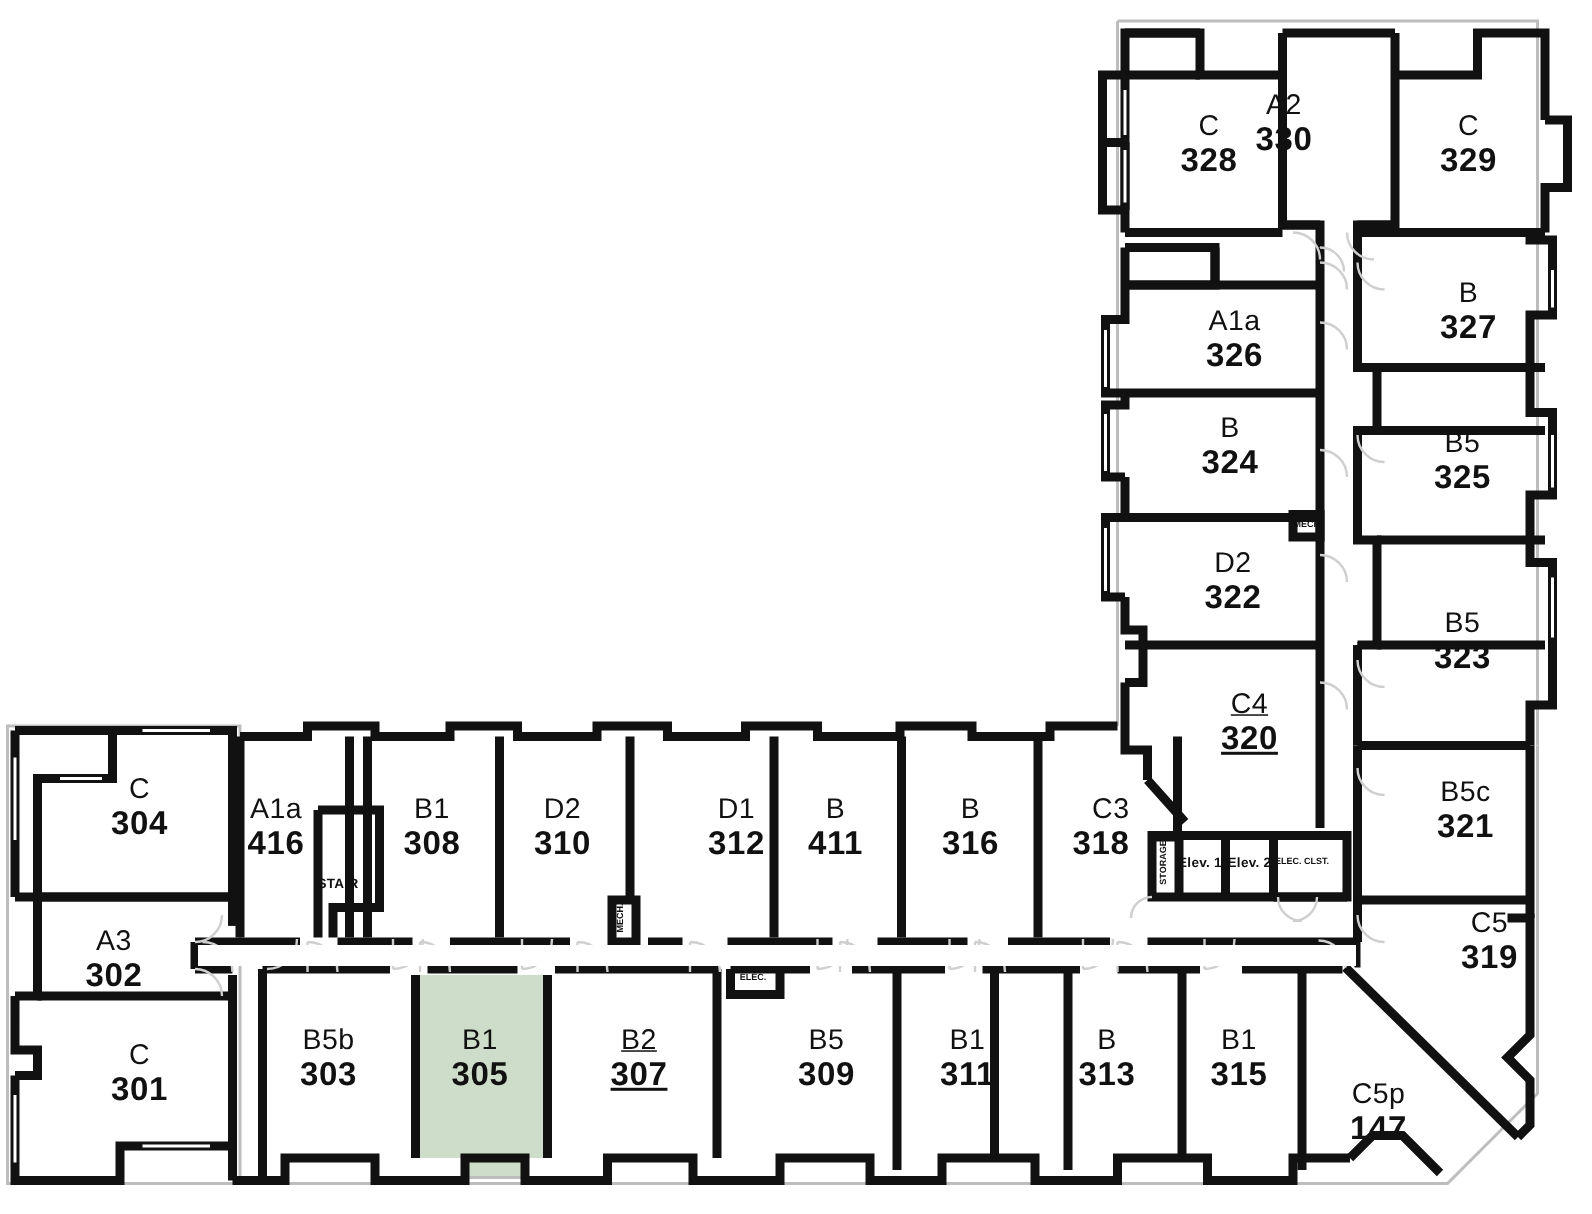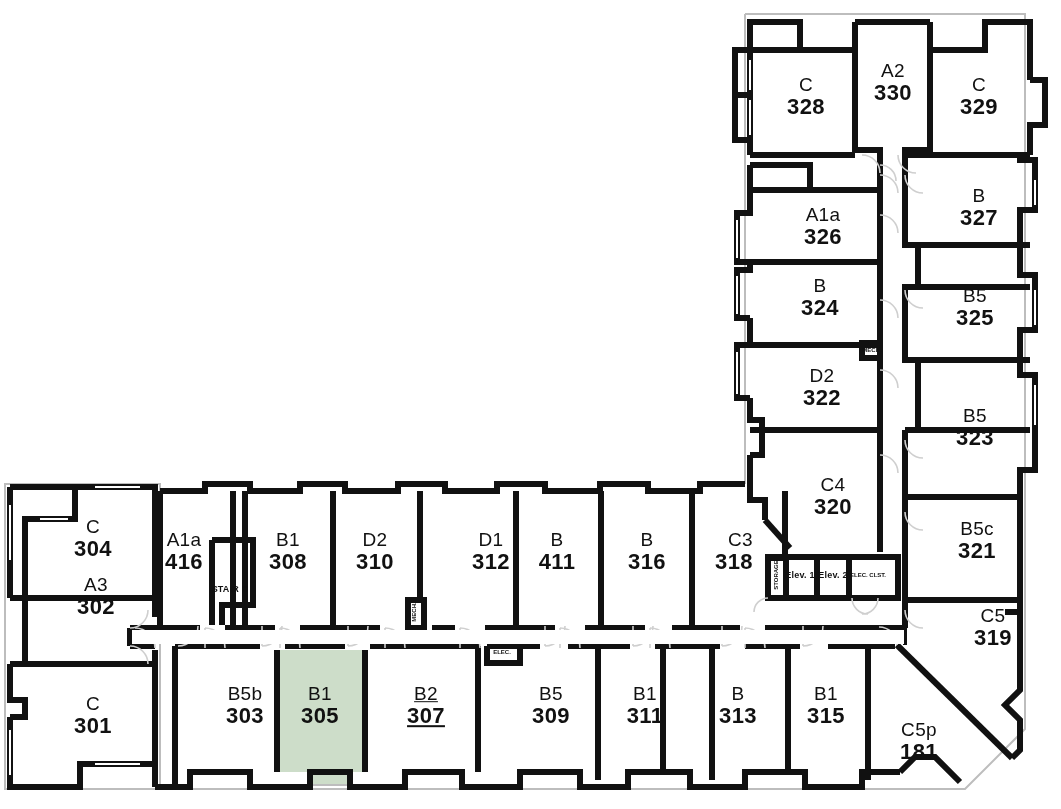--- a/index.html
+++ b/index.html
@@ -324,21 +324,21 @@
       <rect x="132" y="630" width="772" height="14" fill="#ffffff"></rect>
     </g>
 
   </svg>
 
   <div id="unit-label-layer">
       <div class="unit-label" style="left: 93px; top: 539px;">
         <span class="u-type">C</span>
         <span class="u-num">304</span>
       </div>
-      <div class="unit-label" style="left: 76px; top: 597px; margin-left: 20px;">
+      <div class="unit-label" style="left: 76px; top: 640px;">
         <span class="u-type">A3</span>
         <span class="u-num">302</span>
       </div>
       <div class="unit-label" style="left: 93px; top: 716px;">
         <span class="u-type">C</span>
         <span class="u-num">301</span>
       </div>
       <div class="unit-label" style="left: 184px; top: 552px;">
         <span class="u-type">A1a</span>
         <span class="u-num">416</span>
@@ -360,21 +360,21 @@
         <span class="u-num">411</span>
       </div>
       <div class="unit-label" style="left: 647px; top: 552px;">
         <span class="u-type">B</span>
         <span class="u-num">316</span>
       </div>
       <div class="unit-label" style="left: 734px; top: 552px; text-align: right;">
         <span class="u-type">C3</span>
         <span class="u-num">318</span>
       </div>
-      <div class="unit-label" style="left: 219px; top: 706px; margin-left: 26px;">
+      <div class="unit-label" style="left: 219px; top: 706px;">
         <span class="u-type">B5b</span>
         <span class="u-num">303</span>
       </div>
       <div class="unit-label" style="left: 320px; top: 706px;">
         <span class="u-type">B1</span>
         <span class="u-num">305</span>
       </div>
       <div class="unit-label" style="left: 426px; top: 706px; text-decoration: underline;">
         <span class="u-type">B2</span>
         <span class="u-num">307</span>
@@ -390,21 +390,21 @@
       <div class="unit-label" style="left: 738px; top: 706px;">
         <span class="u-type">B</span>
         <span class="u-num">313</span>
       </div>
       <div class="unit-label" style="left: 826px; top: 706px;">
         <span class="u-type">B1</span>
         <span class="u-num">315</span>
       </div>
       <div class="unit-label" style="left: 919px; top: 706px; margin-top: 36px;">
         <span class="u-type">C5p</span>
-        <span class="u-num">181</span>
+        <span class="u-num">147</span>
       </div>
       <div class="unit-label" style="left: 993px; top: 628px;">
         <span class="u-type">C5</span>
         <span class="u-num">319</span>
       </div>
       <div class="unit-label" style="left: 977px; top: 541px;">
         <span class="u-type">B5c</span>
         <span class="u-num">321</span>
       </div>
       <div class="unit-label" style="left: 975px; top: 428px;">
@@ -416,41 +416,41 @@
         <span class="u-num">325</span>
       </div>
       <div class="unit-label" style="left: 979px; top: 208px;">
         <span class="u-type">B</span>
         <span class="u-num">327</span>
       </div>
       <div class="unit-label" style="left: 979px; top: 97px;">
         <span class="u-type">C</span>
         <span class="u-num">329</span>
       </div>
-      <div class="unit-label" style="left: 893px; top: 83px; text-align: center;">
+      <div class="unit-label" style="left: 856px; top: 83px; text-align: center;">
         <span class="u-type">A2</span>
         <span class="u-num">330</span>
       </div>
       <div class="unit-label" style="left: 806px; top: 97px;">
         <span class="u-type">C</span>
         <span class="u-num">328</span>
       </div>
       <div class="unit-label" style="left: 823px; top: 227px;">
         <span class="u-type">A1a</span>
         <span class="u-num">326</span>
       </div>
       <div class="unit-label" style="left: 820px; top: 298px;">
         <span class="u-type">B</span>
         <span class="u-num">324</span>
       </div>
       <div class="unit-label" style="left: 822px; top: 388px;">
         <span class="u-type">D2</span>
         <span class="u-num">322</span>
       </div>
-      <div class="unit-label" style="left: 833px; top: 497px;">
+      <div class="unit-label" style="left: 833px; top: 482px; text-decoration: underline;">
         <span class="u-type">C4</span>
         <span class="u-num">320</span>
       </div>
     </div>
 
   <div id="service-label-layer">
       <div class="svc-label" style="left: 230px; top: 577px; margin-top: 12px;">STAIR C</div>
       <div class="svc-label tiny vert" style="left: 414px; top: 612px;">MECH.</div>
       <div class="svc-label tiny" style="left: 502px; top: 652px;">ELEC.</div>
       <div class="svc-label tiny" style="left: 872px; top: 350px;">MECH.</div>

